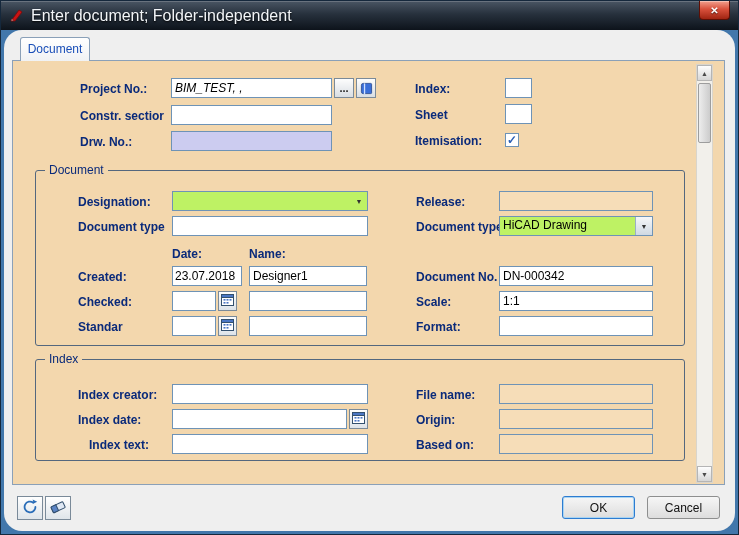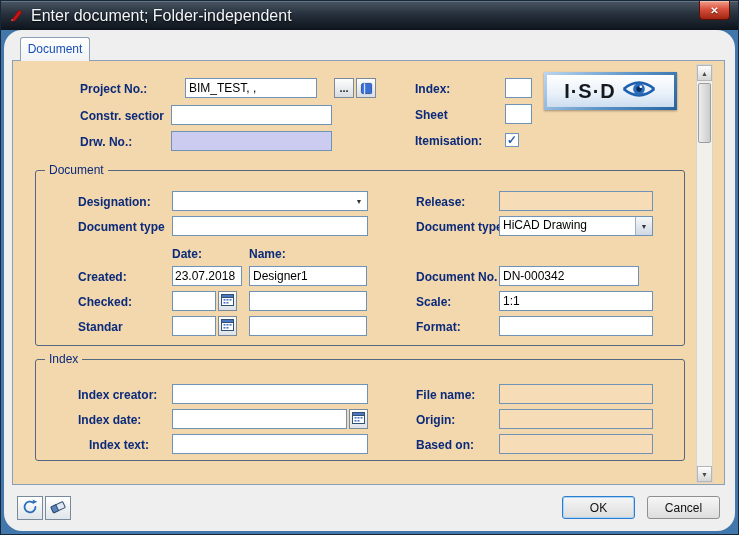--- a/index.html
+++ b/index.html
@@ -63,21 +63,21 @@
     background:linear-gradient(#fdfdfd,#d9dee3);
     font-family:"Liberation Sans",sans-serif; font-size:11px; font-weight:bold; color:#222;
     display:flex; align-items:center; justify-content:center; line-height:8px; padding:0;
   }
   .cal-btn{
     position:absolute; width:19px; height:20px; border:1px solid #7a8a99;
     background:linear-gradient(#fdfdfd,#dde3e9);
     display:flex; align-items:center; justify-content:center; padding:0;
   }
   .combo{
-    position:absolute; height:20px; border:1px solid #6e93b6; background:#ffffff;
+    position:absolute; height:20px; border:1px solid #6e93b6; background:#bef264;
     display:flex; align-items:stretch; font-size:12px; color:#000;
   }
   .combo .val{ flex:1; padding:1px 3px; overflow:hidden; white-space:nowrap; }
   .arrow-flat{ width:16px; display:flex; align-items:center; justify-content:center; font-size:7px; color:#333; }
   .arrow-btn{
     width:17px; background:linear-gradient(#f6f7f8,#cfd9e3);
     border-left:1px solid #9ab0c6; display:flex; align-items:center; justify-content:center;
     font-size:7px; color:#333;
   }
   .checkbox{
@@ -152,49 +152,35 @@
 
   <div class="client">
 
     <div class="tab">
       <span>Document</span>
     </div>
 
     <div class="tabpage">
 
       <div class="lbl" style="left:43px;top:21px">Project No.:</div>
-      <input class="txt" style="left: 172px; top: 17px; width: 132px;" value="BIM_TEST, ,">
+      <input class="txt" style="left: 158px; top: 17px; width: 161px; font-style: italic;" value="BIM_TEST, ,">
       <button class="mini-btn" style="left:321px;top:17px">
         <span>...</span>
       </button>
       <button class="mini-btn" style="left:343px;top:17px">
         <span>
           <svg width="13" height="13" viewBox="0 0 14 14">
             <path d="M3.5 1.5 h8 a1 1 0 0 1 1 1 v9 a1 1 0 0 1 -1 1 h-8 a2 2 0 0 1 -2 -2 v-7 a2 2 0 0 1 2 -2 z" fill="#3a6fd8" stroke="#1d3e86" stroke-width="0.8"></path>
             <rect x="4.2" y="1.5" width="1.4" height="12" fill="#cfe0ff"></rect>
           </svg>
         </span>
       </button>
       <div class="lbl" style="left:378px;top:21px">Index:</div>
       <input class="txt" style="left: 492px; top: 17px; width: 27px;" value="">
 
-      <div class="logo">
-        <div class="logo-inner">
-          <span class="logo-text">I·S·D</span>
-          <span>
-            <svg width="36" height="26" viewBox="0 0 40 28">
-              <path d="M3 14 Q20 0 37 14" fill="none" stroke="#1e5fae" stroke-width="3"></path>
-              <path d="M3 14 Q20 28 37 14" fill="none" stroke="#1e5fae" stroke-width="3"></path>
-              <circle cx="20" cy="14" r="6.5" fill="#2a6db8"></circle>
-              <circle cx="20" cy="14" r="3" fill="#0a2a5e"></circle>
-              <circle cx="22" cy="11.5" r="1.5" fill="#ffffff"></circle>
-            </svg>
-          </span>
-        </div>
-      </div>
 
       <div class="lbl" style="left:43px;top:48px">Constr. sectior</div>
       <input class="txt" style="left: 158px; top: 44px; width: 161px;" value="">
       <div class="lbl" style="left:378px;top:47px">Sheet</div>
       <input class="txt" style="left: 492px; top: 43px; width: 27px;" value="">
 
       <div class="lbl" style="left:43px;top:74px">Drw. No.:</div>
       <input class="txt lav" style="left: 158px; top: 70px; width: 161px;" value="">
       <div class="lbl" style="left:378px;top:73px">Itemisation:</div>
       <div class="checkbox" style="left:492px;top:72px">
@@ -220,21 +206,21 @@
           <span class="arrow-btn">▼</span>
         </div>
 
         <div class="hdr" style="left:136px;top:76px">Date:</div>
         <div class="hdr" style="left:213px;top:76px">Name:</div>
 
         <div class="lbl" style="left:18px;top:99px">Created:</div>
         <input class="txt" style="left: 136px; top: 95px; width: 70px; padding: 0px 2px;" value="23.07.2018">
         <input class="txt" style="left: 213px; top: 95px; width: 118px;" value="Designer1">
         <div class="lbl" style="left:356px;top:99px">Document No.</div>
-        <input class="txt" style="left: 463px; top: 95px; width: 140px;" value="DN-000342">
+        <input class="txt" style="left: 463px; top: 95px; width: 154px;" value="DN-000342">
 
         <div class="lbl" style="left:18px;top:124px">Checked:</div>
         <input class="txt" style="left: 136px; top: 120px; width: 44px;" value="">
         <button class="cal-btn" style="left:182px;top:120px">
           <span>
             <svg width="13" height="13" viewBox="0 0 13 13">
               <rect x="0.5" y="1.5" width="12" height="11" fill="#ffffff" stroke="#33506e"></rect>
               <rect x="0.5" y="1.5" width="12" height="3" fill="#4a76c4" stroke="#33506e"></rect>
               <g fill="#4a76c4">
                 <rect x="2.5" y="6" width="2" height="1.6"></rect>

